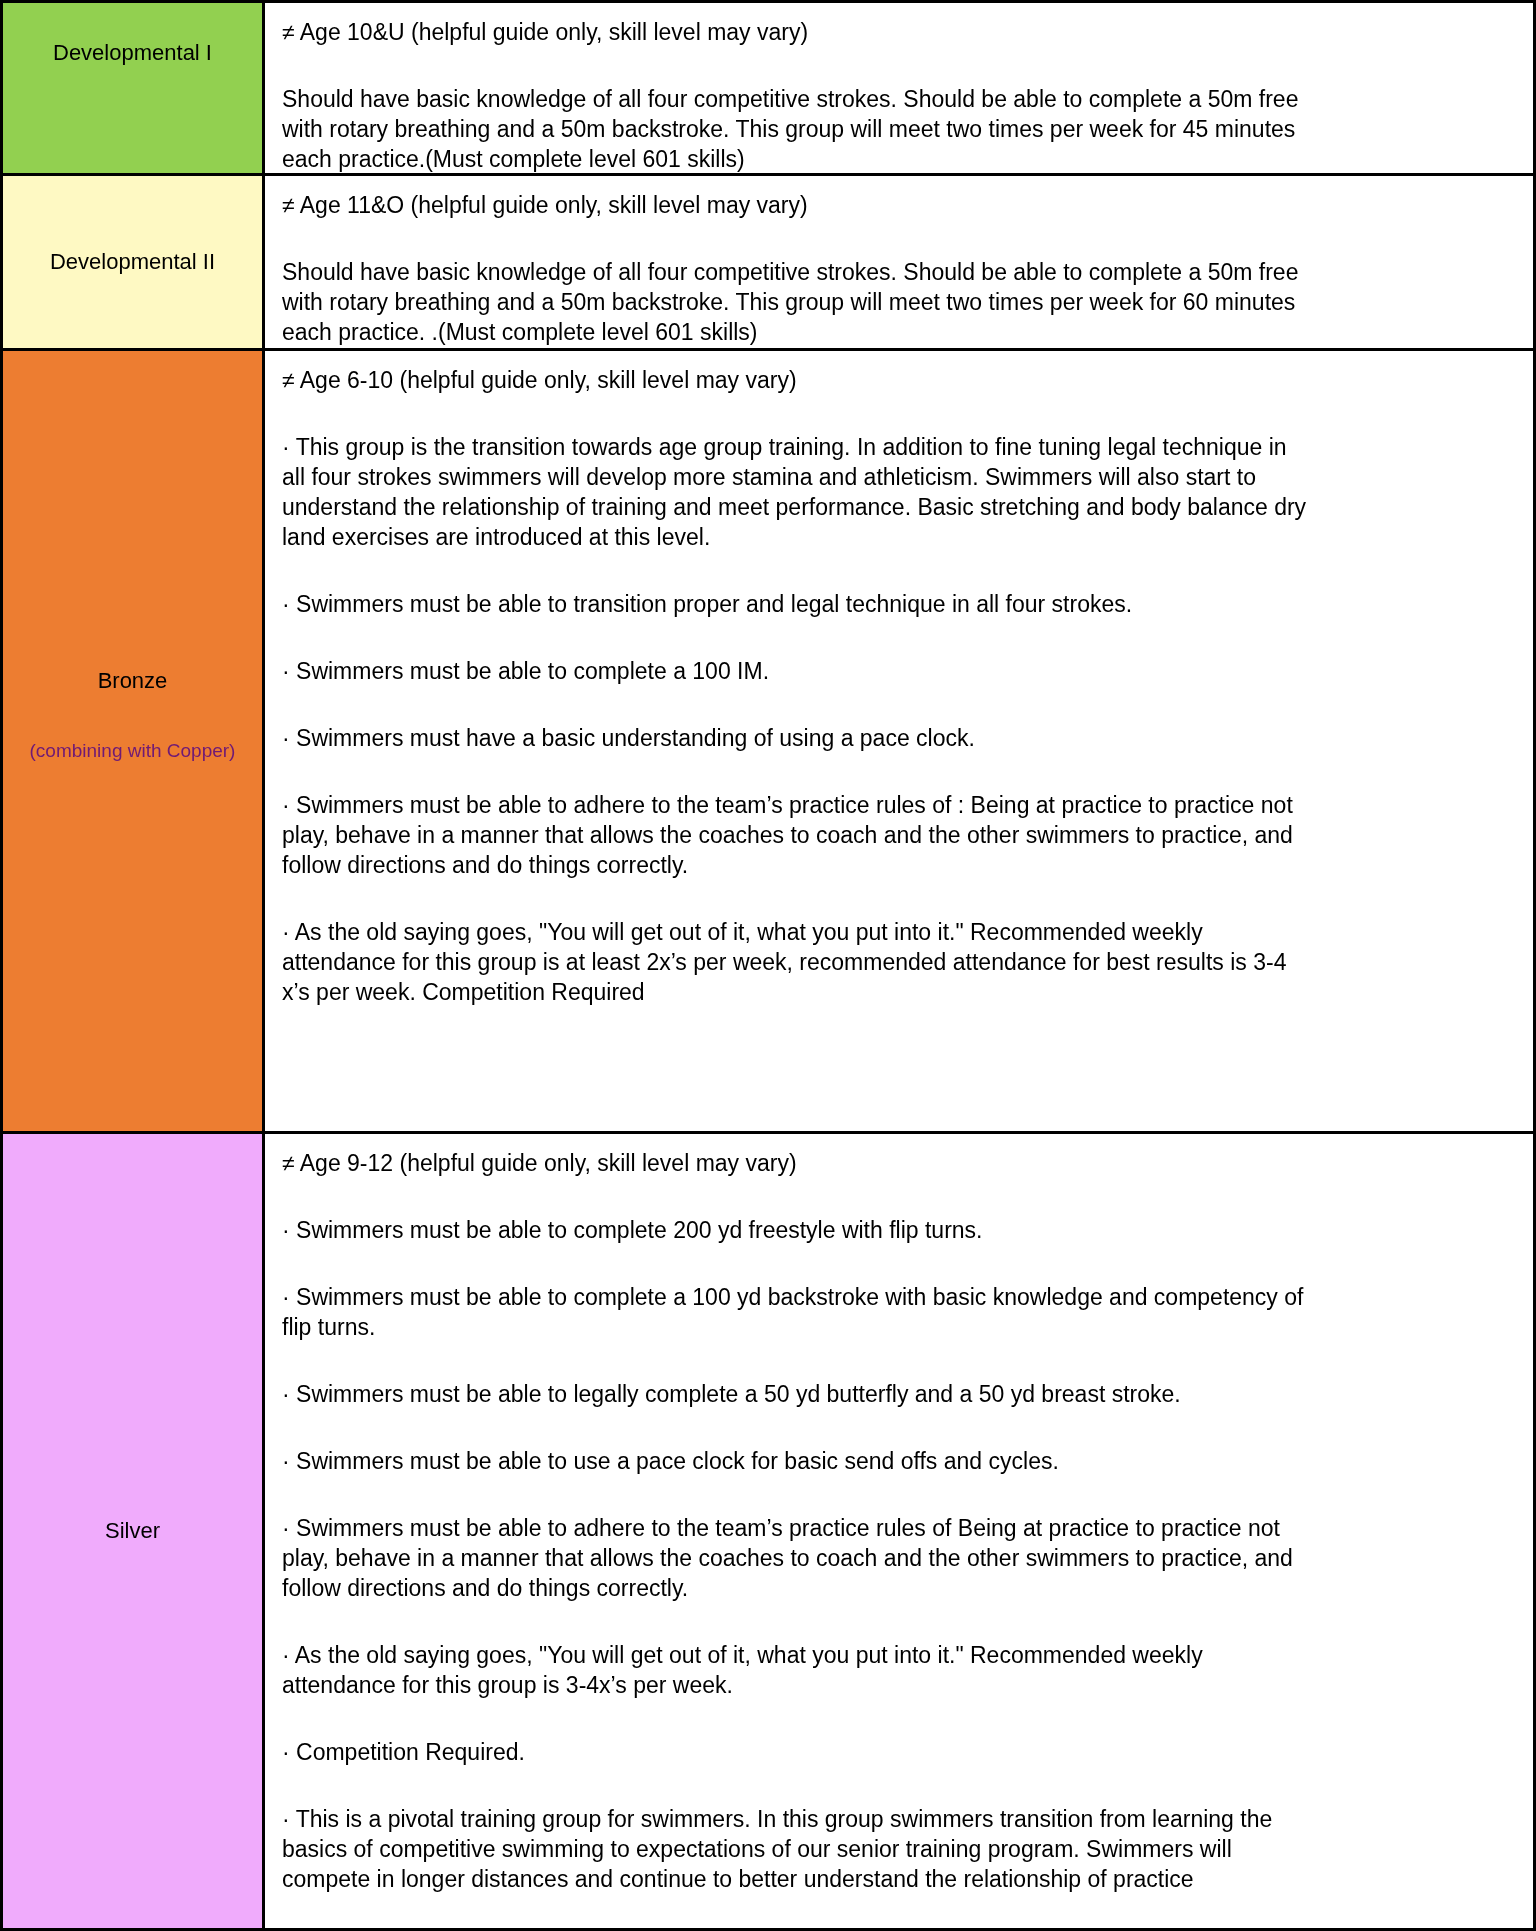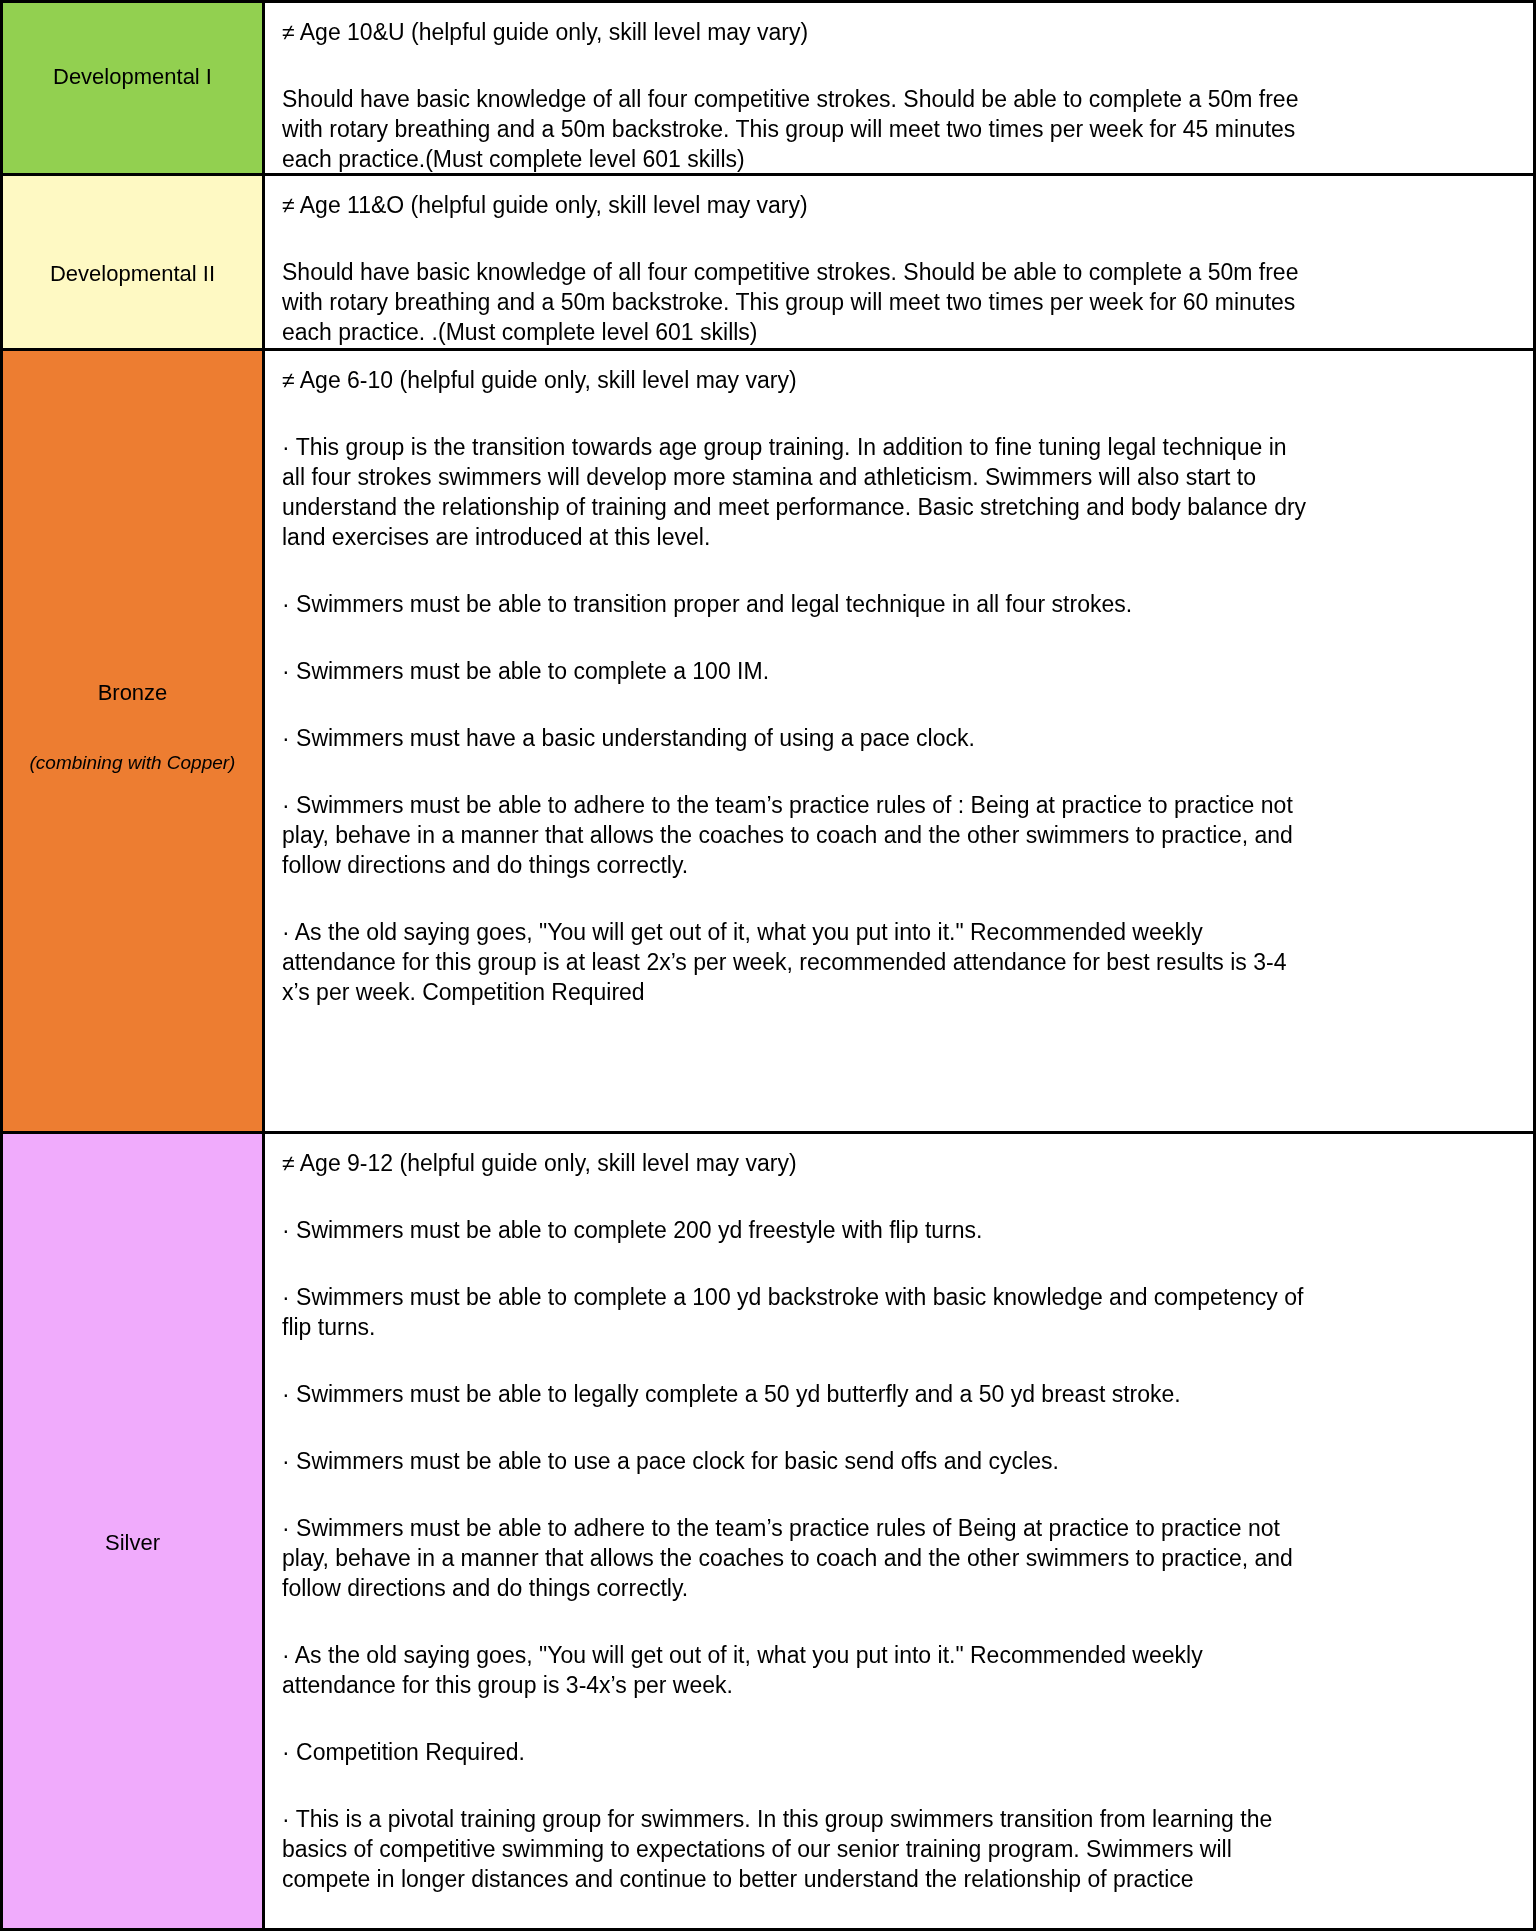--- a/index.html
+++ b/index.html
@@ -40,28 +40,26 @@
     text-align: center;
     overflow: hidden;
   }
   .row-1 .label-cell { justify-content: flex-start; padding-top: 36px; }
   .row-3 .label-cell .label-block { transform: translateY(-26px); }
   .label-block { display: flex; flex-direction: column; align-items: center; }
   .group-label {
     font-size: 22px;
     line-height: 28px;
     color: #000000;
-    margin-top: 24px;
   }
   .group-sublabel {
     font-size: 19px;
-    font-style: italic;
     line-height: 24px;
     margin-top: 44px;
-    color: #000000;
+    color: #701a75;
   }
   .text-cell {
     flex: 1;
     padding: 6px 210px 0 9px;
     overflow: hidden;
   }
   .para {
     font-size: 23px;
     line-height: 30px;
     margin: 8px;

